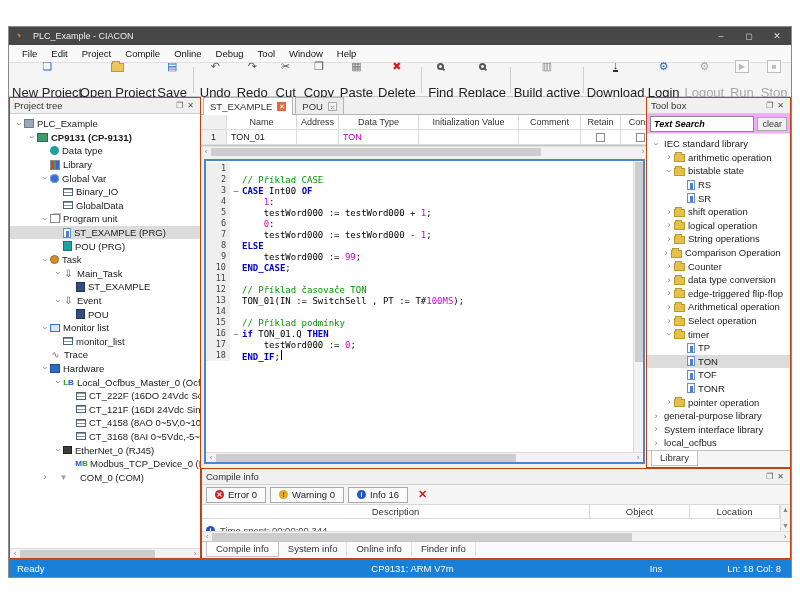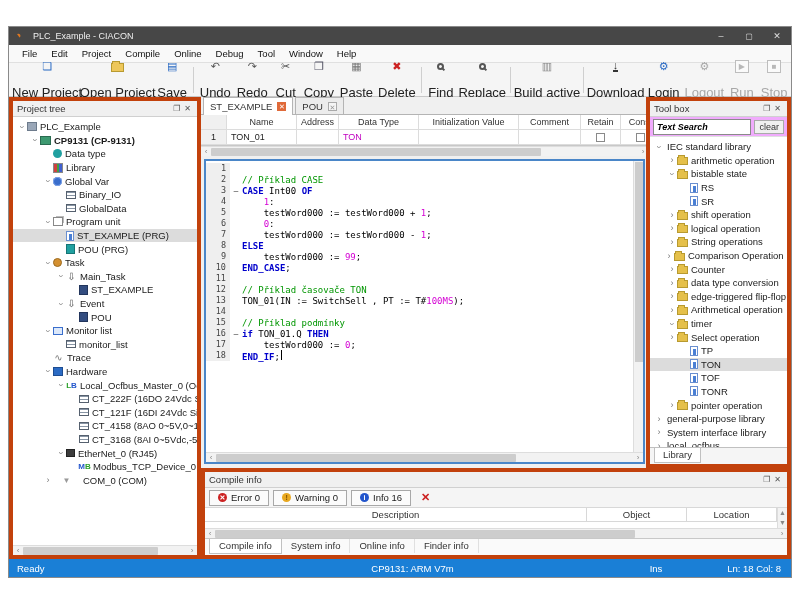--- a/index.html
+++ b/index.html
@@ -33,21 +33,21 @@
   .ig-download::before{content:'↓';color:#333;border-bottom:2px solid #333;line-height:9px;}
   .ig-login::before{content:'⚙';color:#2b6bc4;} .ig-logout::before{content:'⚙';color:#a8a8a8;}
   .ig-run::before{content:'▶';font-size:8px;} .ig-stop::before{content:'■';font-size:8px;}
   .boxed{border:1px solid #bdbdbd;width:14px;height:13px;background:#fafafa;}
   .ic-folder-big{width:13px;height:9px;background:#eec75a;border:1px solid #b89a30;position:relative;margin-top:3px;}
   .ic-folder-big::before{content:'';position:absolute;top:-3px;left:0;width:6px;height:2px;background:#eec75a;border:1px solid #b89a30;border-bottom:none;}
   .lens{width:7px;height:7px;border:2px solid #555;border-radius:50%;position:relative;}
   .lens::after{content:'';position:absolute;width:4px;height:2px;background:#555;right:-3px;bottom:-2px;transform:rotate(45deg);}
   
   .main{flex:1;position:relative;background:#e8e8e8;}
-  .pane{position:absolute;background:#fff;border:4px solid #c2410c;display:flex;flex-direction:column;overflow:hidden;}
+  .pane{position:absolute;background:#fff;border:1px solid #c2410c;display:flex;flex-direction:column;overflow:hidden;}
   .pane-hd{height:16px;background:#f0f0f0;border-bottom:1px solid #d0d0d0;display:flex;align-items:center;padding:0 4px;flex:0 0 auto;}
   .pane-hd .ttl{flex:1;color:#333;}
   .phic{color:#555;font-size:8px;padding:0 2px;}
   .gl-pin::before{content:'❐';} .gl-x::before{content:'✕';}
   .left-pane{left:0;top:0;width:192px;height:100%;}
   .center-col{position:absolute;left:192px;top:0;width:447px;height:371px;display:flex;flex-direction:column;background:#f0f0f0;}
   .right-pane{right:0;top:0;width:145px;height:371px;}
   .bottom-pane{left:192px;right:0;top:371px;bottom:0;}
   
   .tree{flex:1;overflow:hidden;padding-top:3px;background:#fff;}
@@ -550,28 +550,28 @@
             <span class="arr"></span>
             <span class="ic ic-folder"></span>
             <span class="lbl">edge-triggered flip-flop</span>
           </div>
           <div class="trow" style="padding-left: 17px;">
             <span class="arr"></span>
             <span class="ic ic-folder"></span>
             <span class="lbl">Arithmetical operation</span>
           </div>
           <div class="trow" style="padding-left: 17px;">
+            <span class="arr"></span>
+            <span class="ic ic-folder"></span>
+            <span class="lbl">Select operation</span>
+          </div>
+          <div class="trow" style="padding-left: 17px;">
             <span class="arr exp"></span>
             <span class="ic ic-folder"></span>
             <span class="lbl">timer</span>
-          </div>
-          <div class="trow" style="padding-left: 17px;">
-            <span class="arr"></span>
-            <span class="ic ic-folder"></span>
-            <span class="lbl">Select operation</span>
           </div>
           <div class="trow" style="padding-left: 30px;">
             <span class="arr none"></span>
             <span class="ic ic-file"></span>
             <span class="lbl">TP</span>
           </div>
           <div class="trow sel" style="padding-left: 30px;">
             <span class="arr none"></span>
             <span class="ic ic-file"></span>
             <span class="lbl">TON</span>

